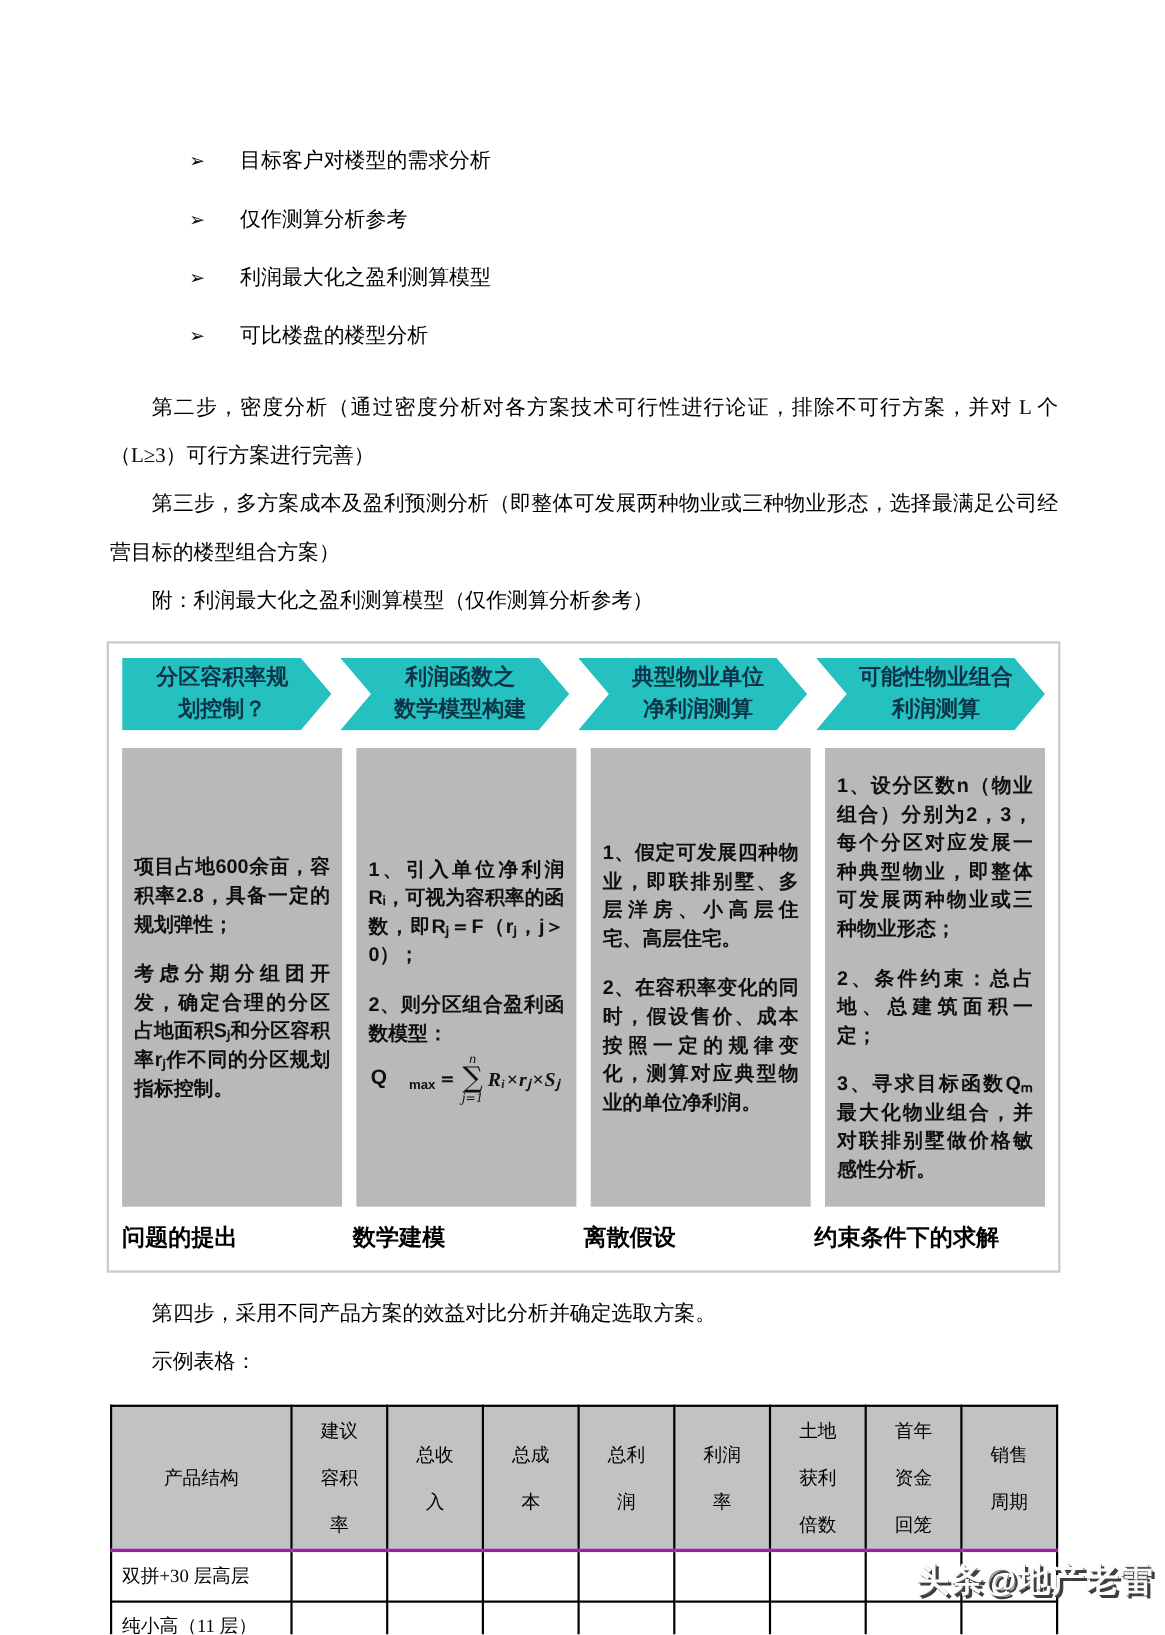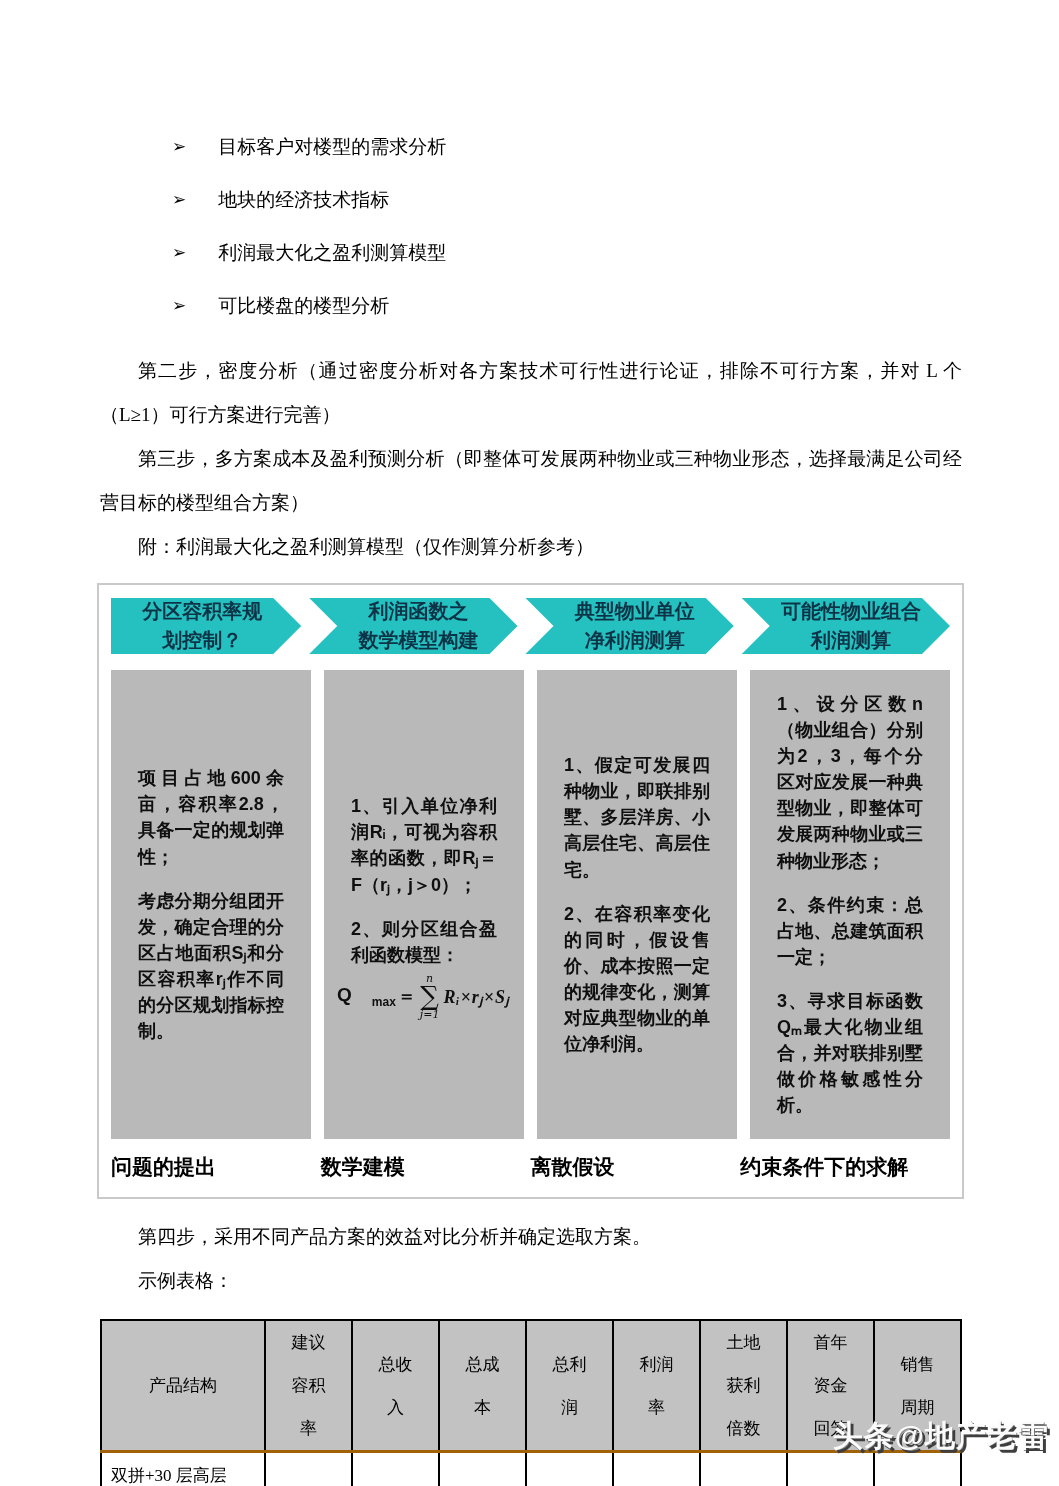--- a/index.html
+++ b/index.html
@@ -21,57 +21,57 @@
   .para-block { margin:30px 97px 0 100px; }
   .para { font-size:19px; line-height:44px; text-align:justify; text-indent:2em; }
   
   .diagram {
     margin:14px 95px 0 97px;
     border:2px solid #c9c9c9;
     background:#fff;
     padding:13px 12px 10px 12px;
     font-family:"Liberation Sans", sans-serif;
   }
-  .arrow-row { display:flex; gap:8px; height:56px; }
+  .arrow-row { display:flex; gap:8px; height:66px; }
   .arrow {
     flex:1; background:#25c1c1; color:#0d3346;
     display:flex; flex-direction:column; justify-content:center;
     text-align:center; font-weight:bold; font-size:20px; line-height:1.45;
     white-space:pre-line;
     clip-path:polygon(0 0, calc(100% - 28px) 0, 100% 50%, calc(100% - 28px) 100%, 0 100%, 28px 50%);
     padding-left:26px; padding-right:16px;
   }
   .arrow.first { clip-path:polygon(0 0, calc(100% - 28px) 0, 100% 50%, calc(100% - 28px) 100%, 0 100%); padding-left:8px; }
   .box-row { display:flex; gap:13px; margin-top:16px; }
   .gray-box {
     flex:1; background:#b9b9b9; min-height:322px;
     display:flex; flex-direction:column; justify-content:center;
     padding:12px 11px; font-weight:bold; font-size:18px; line-height:1.45;
     color:#0f0f0f; text-align:justify;
   }
-  .gray-box p { margin:9px 16px; }
+  .gray-box p { margin:9px 0; }
   .formula { display:flex; align-items:center; margin:2px 0 4px 2px; font-weight:bold; }
   .f-q { font-size:19px; }
   .f-q sub { font-size:12px;padding-left:20px; }
   .f-eq { font-size:18px; margin:0 4px 0 2px; }
   .sigma-stack { display:inline-flex; flex-direction:column; align-items:center; line-height:1; margin-right:4px; }
   .sigma-stack .s-up, .sigma-stack .s-low { font:italic 11px "DejaVu Serif", serif; }
   .sigma-stack .s-sigma { font-size:26px; line-height:0.9; font-family:"DejaVu Serif", serif; font-weight:normal; }
   .f-terms { font:italic 18px "Liberation Serif", serif; font-weight:bold; letter-spacing:1px; }
   .label-row { display:flex; margin-top:14px; padding-bottom:6px; }
   .flow-label { flex:1; text-align:left; font-weight:bold; font-size:21px; color:#000; }
   
   .demo-table { width:862px; margin:16px 0 0 100px; border-collapse:collapse; border:2px solid #000; table-layout:fixed; }
   .demo-table th, .demo-table td { border:2px solid #000; font-weight:normal; }
   .demo-table th {
     background:#c2c2c2; font-size:17px; line-height:43px;
     white-space:pre-line; text-align:center; vertical-align:middle;
     height:130px; padding:0 2px;
   }
-  .demo-table thead th { border-bottom:3px solid #a16207; }
+  .demo-table thead th { border-bottom:3px solid #a21caf; }
   .demo-table td { height:46px; font-size:17px; vertical-align:middle;margin-left:33px; }
   .demo-table td.rowlabel { padding-left:9px; text-align:left; }
   .col-product { width:164px; }
   .watermark {
     position:absolute; right:10px; bottom:29px;
     font:bold 30px "Liberation Sans", sans-serif;
     color:#fbfbfb; letter-spacing:1px;
     text-shadow:3px 3px 0 #3e3e3e, 1px 1px 0 #8a8a8a;
     white-space:nowrap;
   }
@@ -81,34 +81,34 @@
 
 <div class="page">
 
   <ul class="bullets">
     <li class="bullet-item">
       <span class="bullet-marker">➢</span>
       <span>目标客户对楼型的需求分析</span>
     </li>
     <li class="bullet-item">
       <span class="bullet-marker">➢</span>
-      <span>地块的经济技术指标</span>
+      <span>仅作测算分析参考</span>
     </li>
     <li class="bullet-item">
       <span class="bullet-marker">➢</span>
       <span>利润最大化之盈利测算模型</span>
     </li>
     <li class="bullet-item">
       <span class="bullet-marker">➢</span>
       <span>可比楼盘的楼型分析</span>
     </li>
   </ul>
 
   <div class="para-block">
-    <p class="para">第二步，密度分析（通过密度分析对各方案技术可行性进行论证，排除不可行方案，并对 L 个（L≥1）可行方案进行完善）</p>
+    <p class="para">第二步，密度分析（通过密度分析对各方案技术可行性进行论证，排除不可行方案，并对 L 个（L≥3）可行方案进行完善）</p>
     <p class="para">第三步，多方案成本及盈利预测分析（即整体可发展两种物业或三种物业形态，选择最满足公司经营目标的楼型组合方案）</p>
     <p class="para">附：利润最大化之盈利测算模型（仅作测算分析参考）</p>
   </div>
 
   <div class="diagram">
     <div class="arrow-row">
       <div class="arrow first">分区容积率规
 划控制？</div>
       <div class="arrow">利润函数之
 数学模型构建</div>

